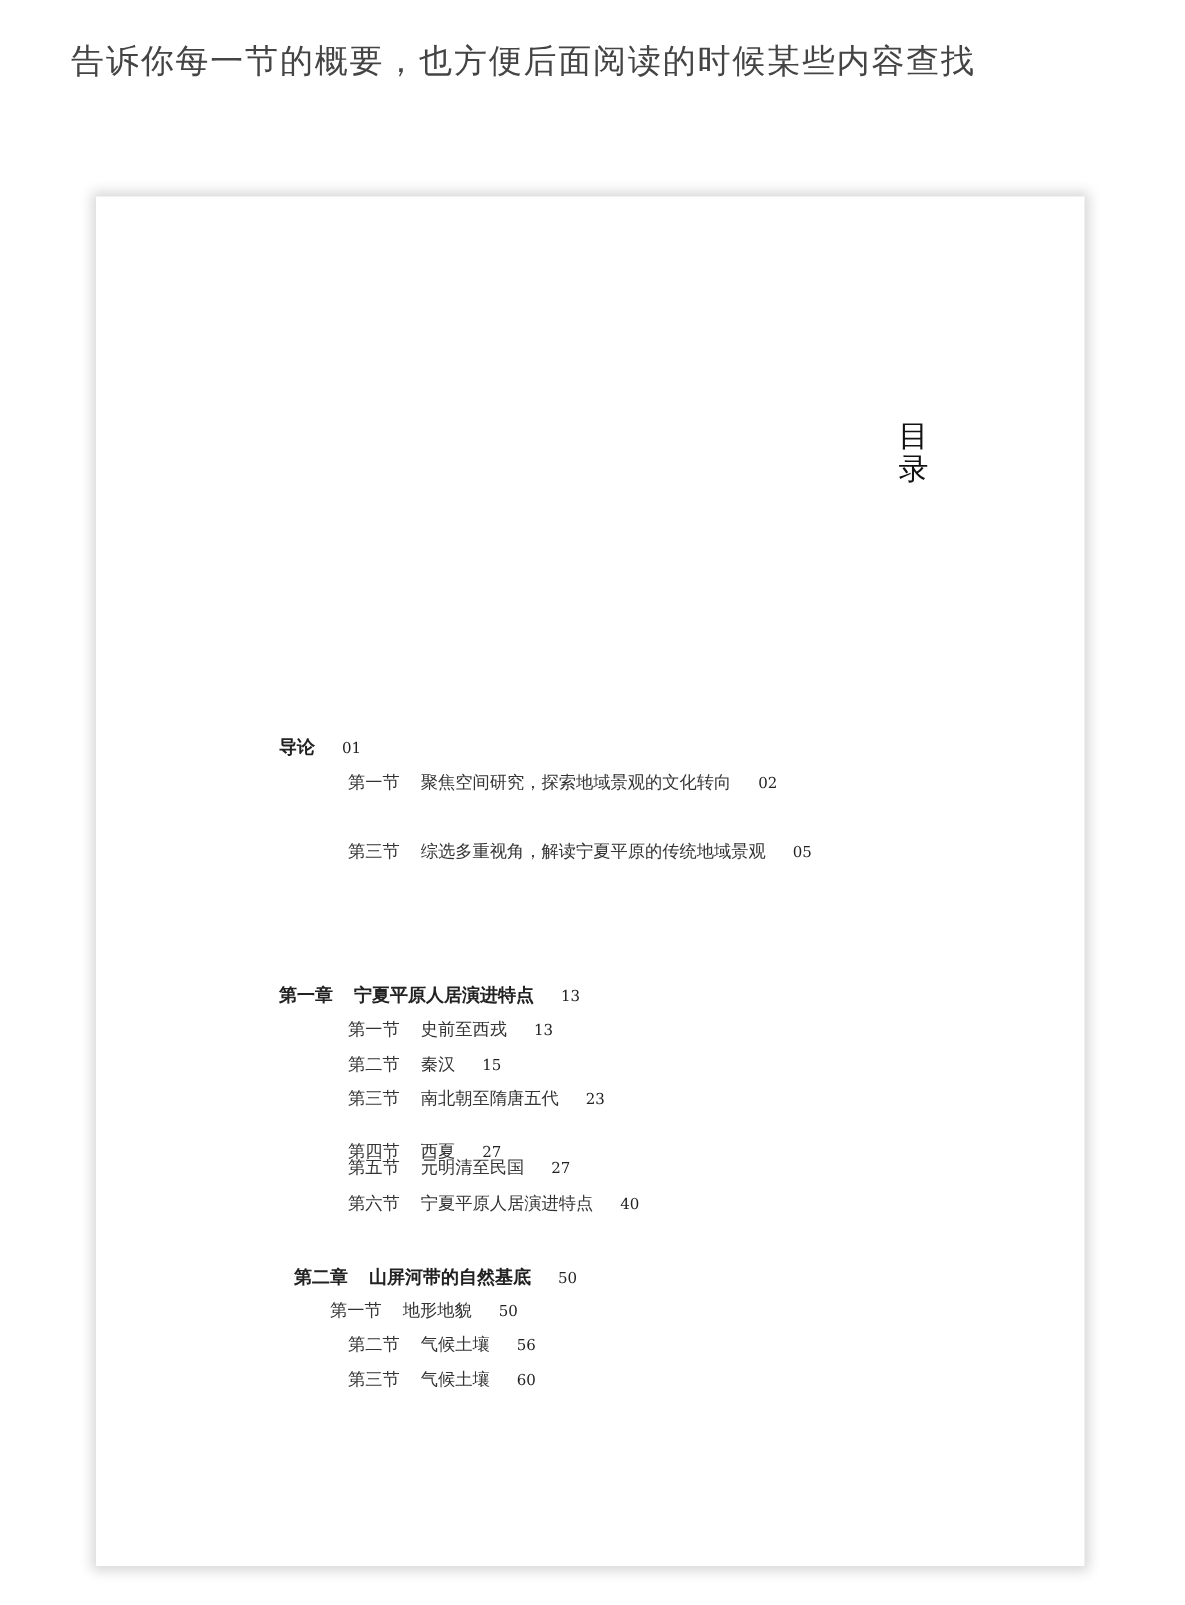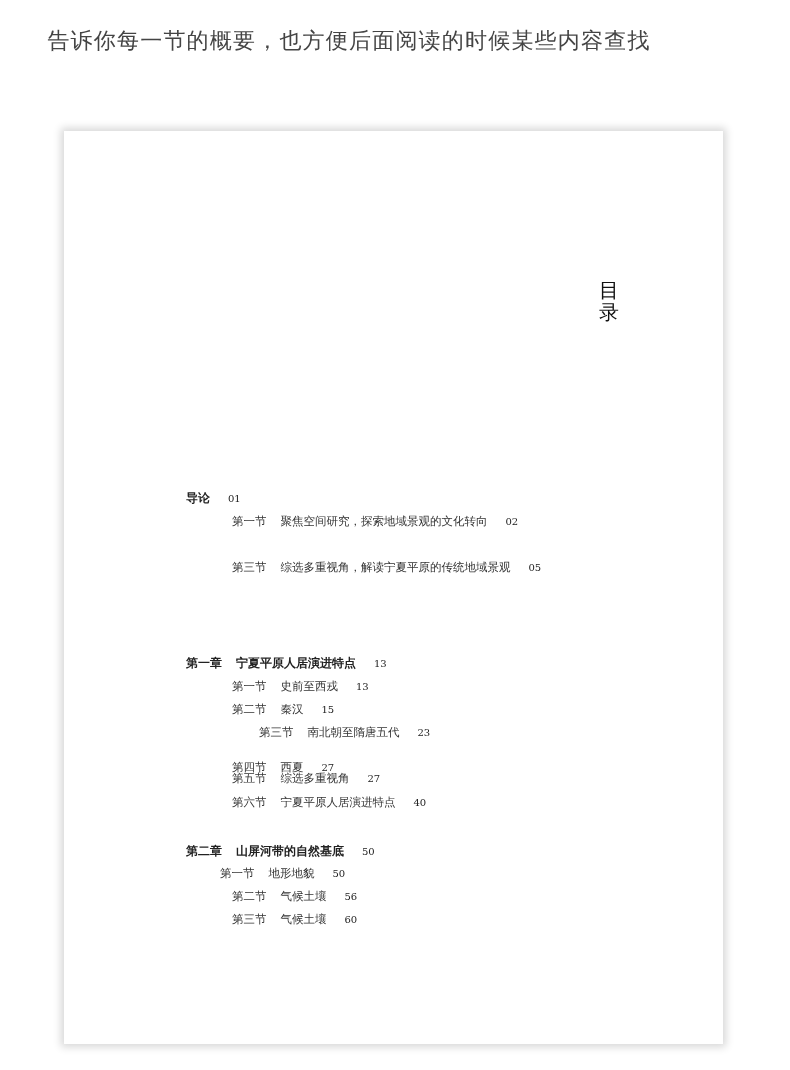--- a/index.html
+++ b/index.html
@@ -55,34 +55,34 @@
 
   <div class="row chapter" style="left:122px;top:524px;">
     <span>第一章</span><span class="gap"></span><span>宁夏平原人居演进特点</span><span class="num">13</span>
   </div>
   <div class="row section" style="left:168px;top:548px;">
     <span>第一节</span><span class="gap"></span><span>史前至西戎</span><span class="num">13</span>
   </div>
   <div class="row section" style="left:168px;top:571px;">
     <span>第二节</span><span class="gap"></span><span>秦汉</span><span class="num">15</span>
   </div>
-  <div class="row section" style="left:168px;top:594px;margin-left:27px;">
+  <div class="row section" style="left:168px;top:594px;">
     <span>第三节</span><span class="gap"></span><span>南北朝至隋唐五代</span><span class="num">23</span>
   </div>
   <div class="row section" style="left:168px;top:629px;">
     <span>第四节</span><span class="gap"></span><span>西夏</span><span class="num">27</span>
   </div>
   <div class="row section" style="left:168px;top:640px;">
-    <span>第五节</span><span class="gap"></span><span>综选多重视角</span><span class="num">27</span>
+    <span>第五节</span><span class="gap"></span><span>元明清至民国</span><span class="num">27</span>
   </div>
   <div class="row section" style="left:168px;top:664px;">
     <span>第六节</span><span class="gap"></span><span>宁夏平原人居演进特点</span><span class="num">40</span>
   </div>
 
-  <div class="row chapter" style="left:122px;top:712px;">
+  <div class="row chapter" style="left:132px;top:712px;">
     <span>第二章</span><span class="gap"></span><span>山屏河带的自然基底</span><span class="num">50</span>
   </div>
   <div class="row section" style="left:156px;top:735px;">
     <span>第一节</span><span class="gap"></span><span>地形地貌</span><span class="num">50</span>
   </div>
   <div class="row section" style="left:168px;top:758px;">
     <span>第二节</span><span class="gap"></span><span>气候土壤</span><span class="num">56</span>
   </div>
   <div class="row section" style="left:168px;top:781px;">
     <span>第三节</span><span class="gap"></span><span>气候土壤</span><span class="num">60</span>

